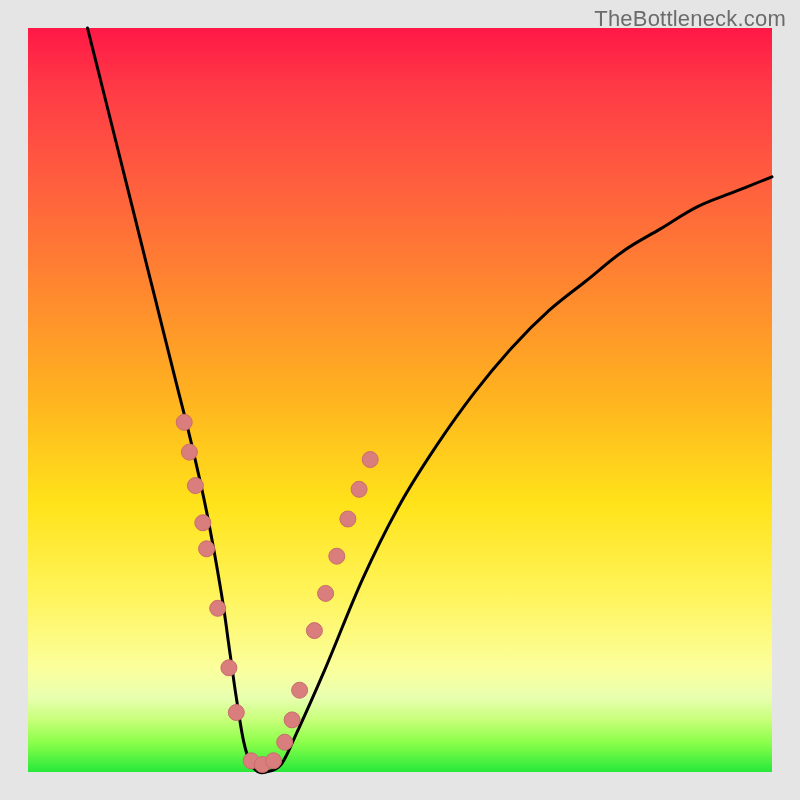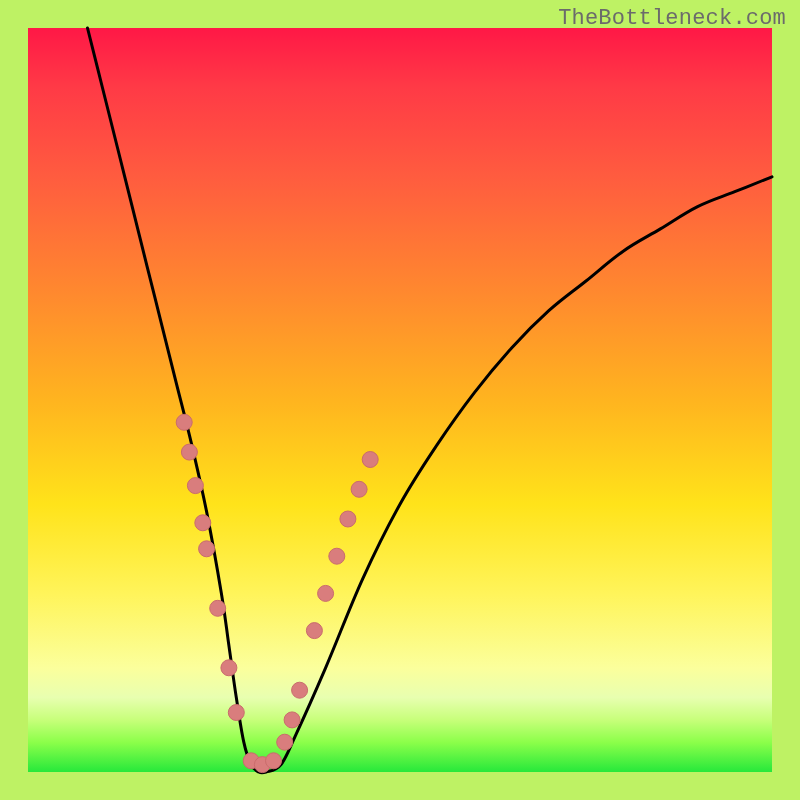--- a/index.html
+++ b/index.html
@@ -8,22 +8,21 @@
     width: 800px;
     height: 800px;
     overflow: hidden;
     background: #000;
     font-family: Arial, Helvetica, sans-serif;
   }
   .frame {
     position: relative;
     width: 800px;
     height: 800px;
-    background: #bef264;
-    font-family: Liberation Mono, monospace;
+    background: #e5e5e5;
   }
   .plot-area {
     position: absolute;
     left: 28px;
     top: 28px;
     width: 744px;
     height: 744px;
     
     background: linear-gradient(
       to bottom,

